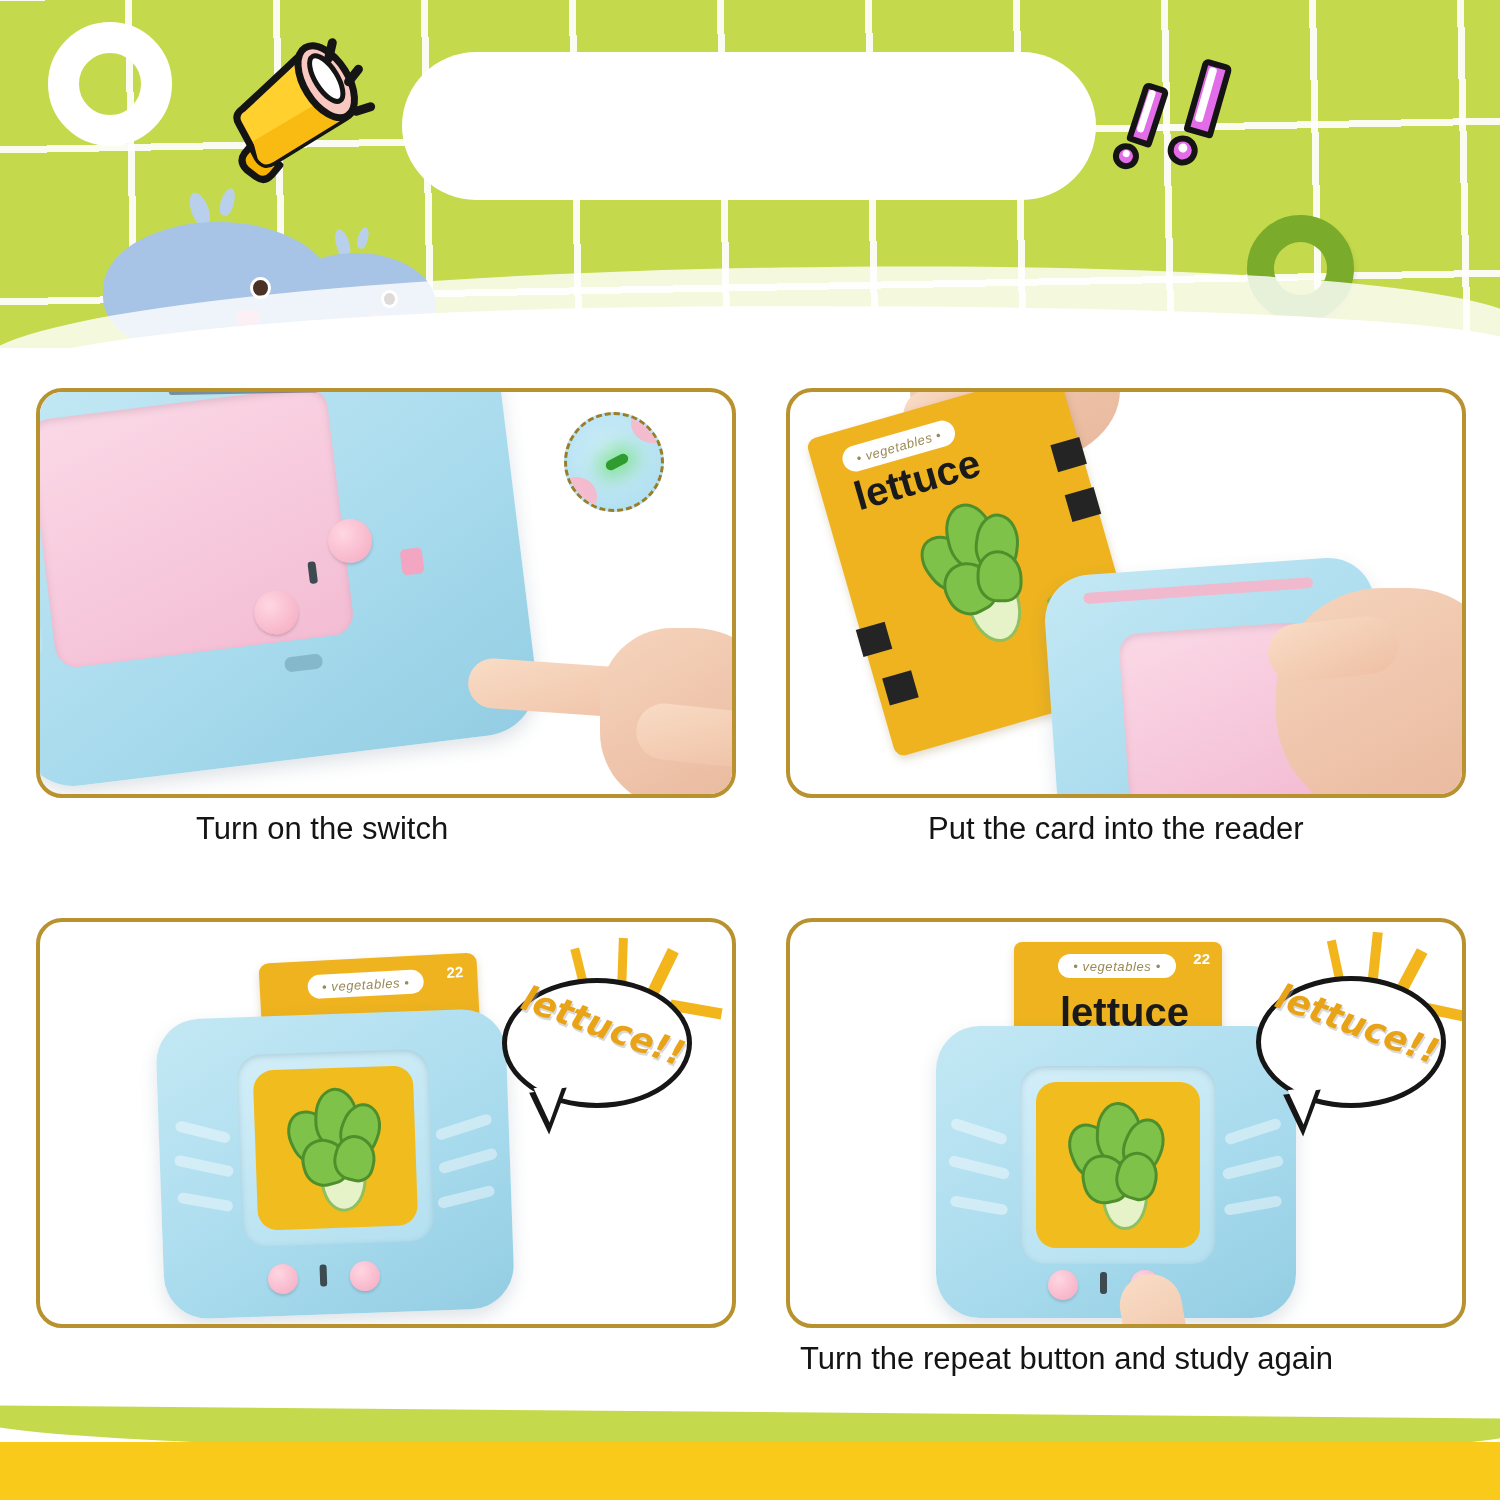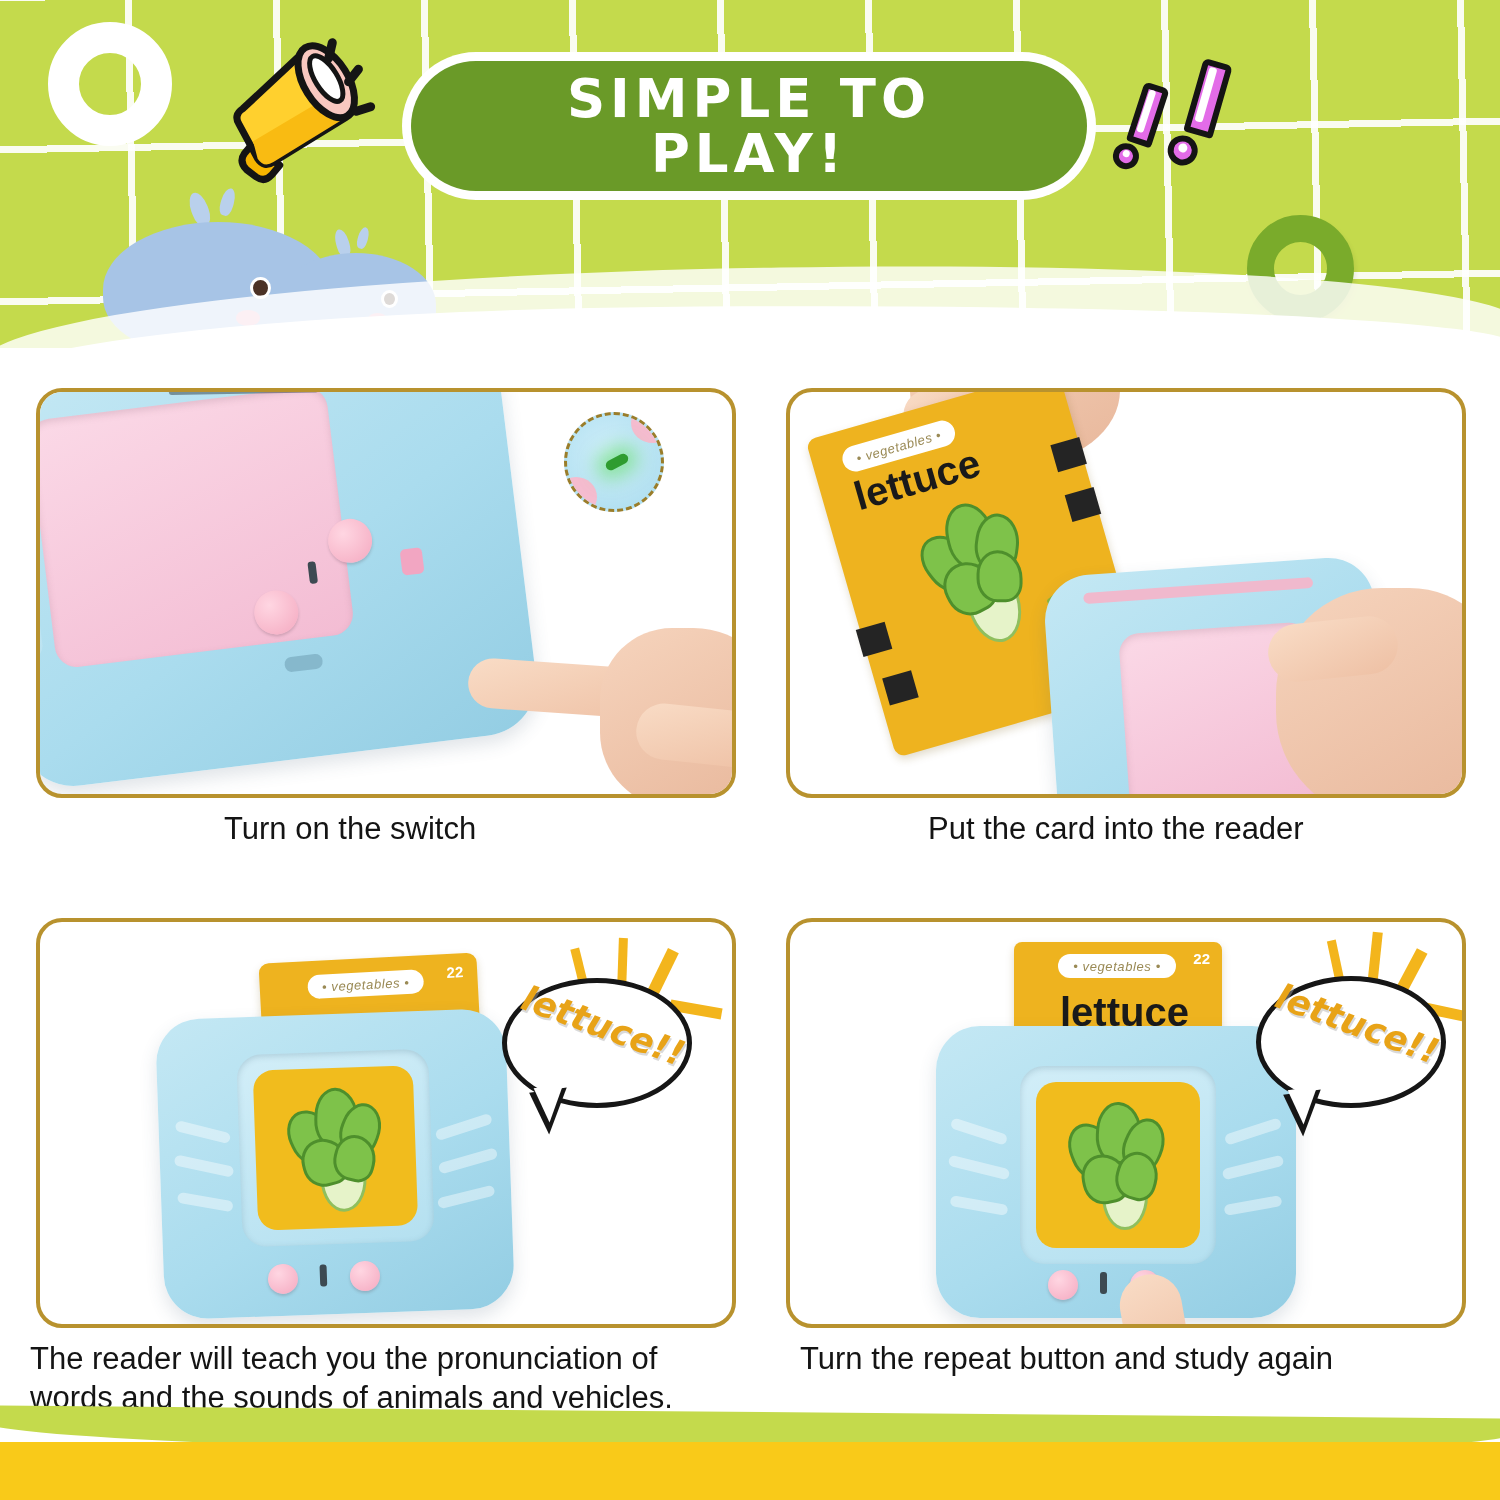--- a/index.html
+++ b/index.html
@@ -70,21 +70,21 @@
   .panels { position:absolute; left:0; top:372px; width:1500px; height:1030px; }
   .panel { position:absolute; border:4px solid #b8922e; border-radius:26px;
     background:#ffffff; overflow:hidden; }
   .p1 { left:36px;  top:16px;  width:700px; height:410px; }
   .p2 { left:786px; top:16px;  width:680px; height:410px; }
   .p3 { left:36px;  top:546px; width:700px; height:410px; }
   .p4 { left:786px; top:546px; width:680px; height:410px; }
 
   .caption { position:absolute; color:#141414; font-size:31px; line-height:1.26;
     font-family:"Liberation Sans", sans-serif; }
-  .cap1 { left:196px;  top:437px;margin-left:28px; }
+  .cap1 { left:196px;  top:437px; }
   .cap2 { left:916px;  top:437px;margin-left:12px; }
   .cap3 { left:30px;   top:967px; width:720px; }
   .cap4 { left:800px;  top:967px; }
 
   
   .device { position:absolute; background:linear-gradient(150deg,#c4e8f4 0%,#aadcee 55%,#93cde3 100%);
     border-radius:34px; box-shadow:0 8px 18px rgba(60,90,110,.16); }
   .dev-screen { position:absolute; border-radius:20px; }
   .dev-bezel { position:absolute; border-radius:24px;
     background:linear-gradient(160deg,#d2eef8,#b4e0f0);
@@ -167,26 +167,20 @@
       </svg>
       <div class="mg-lines">
         <i class="mg-l1"></i>
           <i class="mg-l2"></i>
           <i class="mg-l3"></i>
       </div>
     </div>
 
     <div class="banner-wrap">
       <div class="banner-outline"></div>
-      <div class="banner">
-        <div class="banner-title">
-          <div>SIMPLE TO</div>
-          <div>PLAY!</div>
-        </div>
-      </div>
     </div>
 
     <div class="excl e1">
       <div class="bar" style="left:8px; top:0; width:26px; height:62px; border-radius:6px 6px 4px 4px;"></div>
       <div class="hl" style="left:15px; top:6px; width:7px; height:44px;"></div>
       <div class="dot" style="left:0px; top:64px; width:26px; height:26px;"></div>
       <div class="hl" style="left:9px; top:71px; width:7px; height:7px; border-radius:50%;"></div>
     </div>
     <div class="excl e2">
       <div class="bar" style="left:10px; top:0; width:30px; height:76px; border-radius:6px 6px 4px 4px;"></div>
@@ -404,24 +398,20 @@
              border-top:44px solid #161616; transform:rotate(-8deg);"></div>
         <div class="bubble-tail" style="left:500px; top:166px;
              border-left:11px solid transparent; border-right:19px solid transparent;
              border-top:36px solid #ffffff; transform:rotate(-8deg);"></div>
         <div class="bubble-text" style="left:482px; top:82px; font-size:35px; transform:rotate(20deg);">lettuce!!</div>
       </div>
     </div>
 
     <div class="caption cap1">Turn on the switch</div>
     <div class="caption cap2">Put the card into the reader</div>
-    <div class="caption cap3">
-      <div>The reader will teach you the pronunciation of</div>
-      <div>words and the sounds of animals and vehicles.</div>
-    </div>
     <div class="caption cap4">Turn the repeat button and study again</div>
   </div>
 
   <div class="footer">
     <div class="footer-green"></div>
     <div class="footer-yellow"></div>
   </div>
 
 </div>
 

